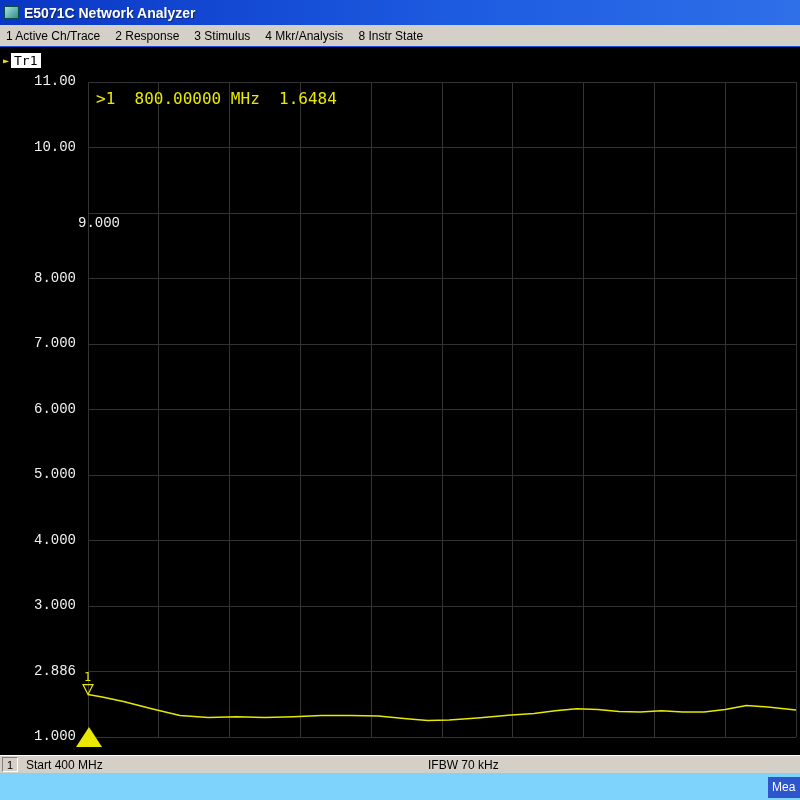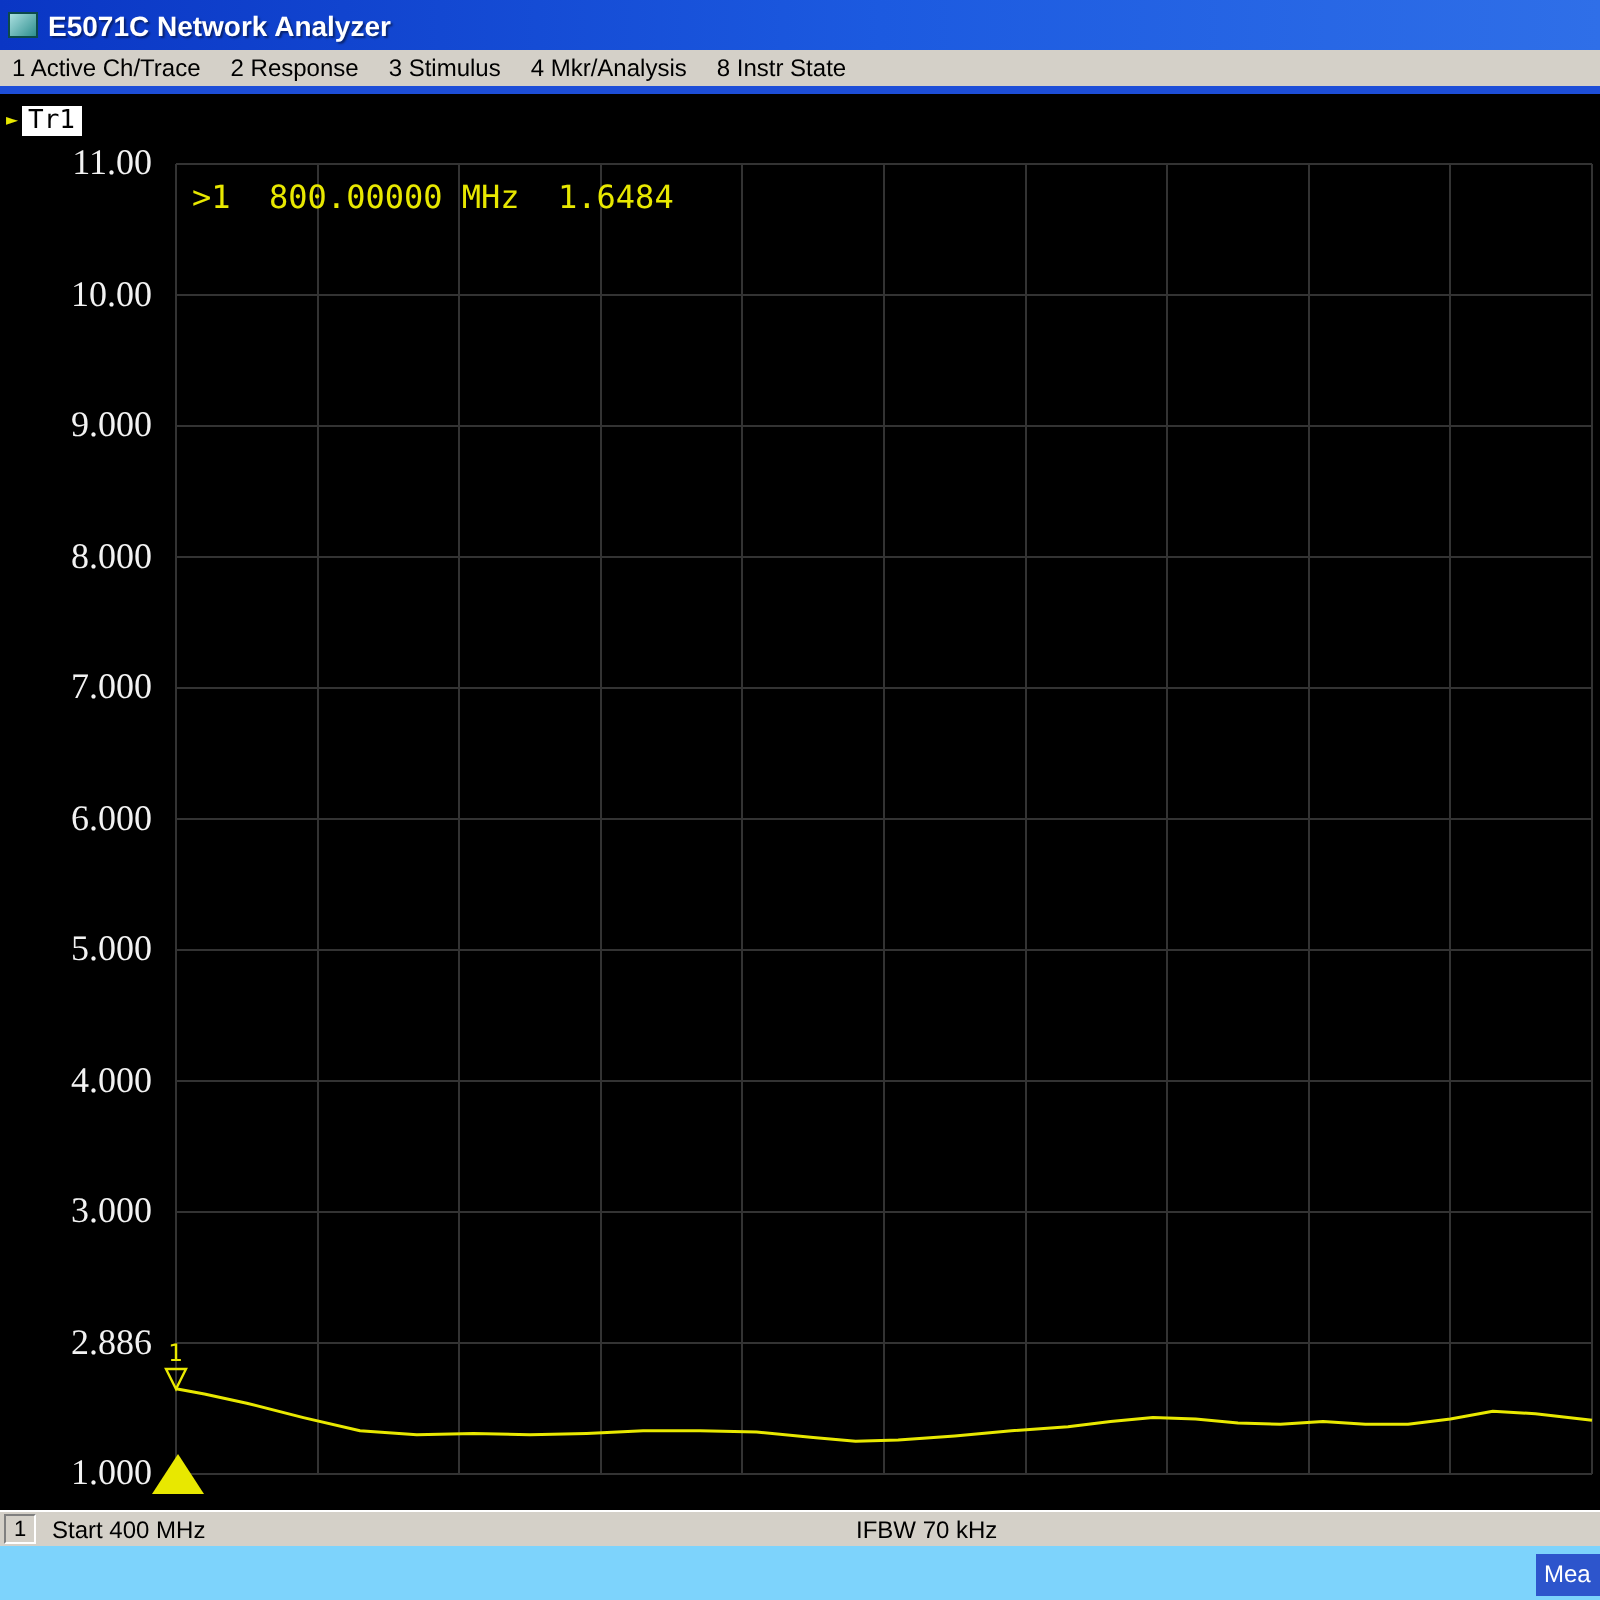--- a/index.html
+++ b/index.html
@@ -11,34 +11,34 @@
   .titlebar { position:absolute; top:0; left:0; width:800px; height:25px;
     background:linear-gradient(90deg,#0a36c4 0%,#1c5ae0 55%,#2f6fe8 100%);
     display:flex; align-items:center; padding-left:4px; }
   .app-icon { width:15px; height:13px; background:linear-gradient(135deg,#aadfdf,#2e8f8f);
     border:1px solid #0c4a4a; margin-right:5px; flex:0 0 auto; }
   .title-text { color:#fff; font-weight:bold; font-size:14px; text-shadow:1px 1px 1px rgba(0,0,0,.45); white-space:nowrap; }
 
   
   .menubar { position:absolute; top:25px; left:0; width:800px; height:22px; background:#d4d0c8;
     display:flex; align-items:center; gap:15px; padding-left:6px; font-size:12px; color:#000;
-    border-bottom:4px solid #1d4ed8; }
+    border-bottom:1px solid #1d4ed8; }
   .menu-item { cursor:default; white-space:nowrap; }
 
   
   .display { position:absolute; top:47px; left:0; width:800px; height:708px; background:#000; }
 
   .trace-status { position:absolute; top:6px; left:3px; font-family:"DejaVu Sans Mono", monospace;
     font-size:13px; color:#e8e800; display:flex; align-items:center; white-space:pre; }
   .tr-arrow { color:#e8e800; font-size:10px; margin-right:2px; }
   .tr-chip { background:#ffffff; color:#000; padding:0 3px; margin-right:7px; }
 
   .y-axis { position:absolute; top:0; left:0; width:88px; height:708px; pointer-events:none; }
   .y-tick { position:absolute; left:0; width:82px; text-align:right; padding-right:6px;
-    color:#f2f2f2; font-family:Liberation Serif, serif; font-size:18px; line-height:16px; }
+    color:#f2f2f2; font-family:Liberation Mono, monospace; font-size:14px; line-height:16px; }
 
   .plot { position:absolute; left:88px; top:35px; width:708px; height:655px; }
   .plot svg { overflow:visible; display:block; }
   .marker-readout { position:absolute; left:8px; top:7px; color:#e8e800;
     font-family:"DejaVu Sans Mono", monospace; font-size:16px; white-space:pre; }
 
   .sweep-indicator { position:absolute; left:76px; top:680px; width:0; height:0;
     border-left:13px solid transparent; border-right:13px solid transparent;
     border-bottom:20px solid #e8e800; }
 
@@ -75,21 +75,21 @@
 
   <div class="display">
     <div class="trace-status">
       <span class="tr-arrow">►</span>
       <span class="tr-chip">Tr1</span>
     </div>
 
     <div class="y-axis" id="y-axis">
         <span class="y-tick" style="top: 26px;">11.00</span>
         <span class="y-tick" style="top: 91.5px;">10.00</span>
-        <span class="y-tick" style="top: 157px;">9.000</span>
+        <span class="y-tick" style="top: 168px; margin-left: 44px;">9.000</span>
         <span class="y-tick" style="top: 222.5px;">8.000</span>
         <span class="y-tick" style="top: 288px;">7.000</span>
         <span class="y-tick" style="top: 353.5px;">6.000</span>
         <span class="y-tick" style="top: 419px;">5.000</span>
         <span class="y-tick" style="top: 484.5px;">4.000</span>
         <span class="y-tick" style="top: 550px;">3.000</span>
         <span class="y-tick" style="top: 615.5px;">2.886</span>
         <span class="y-tick" style="top: 681px;">1.000</span>
       </div>
 

